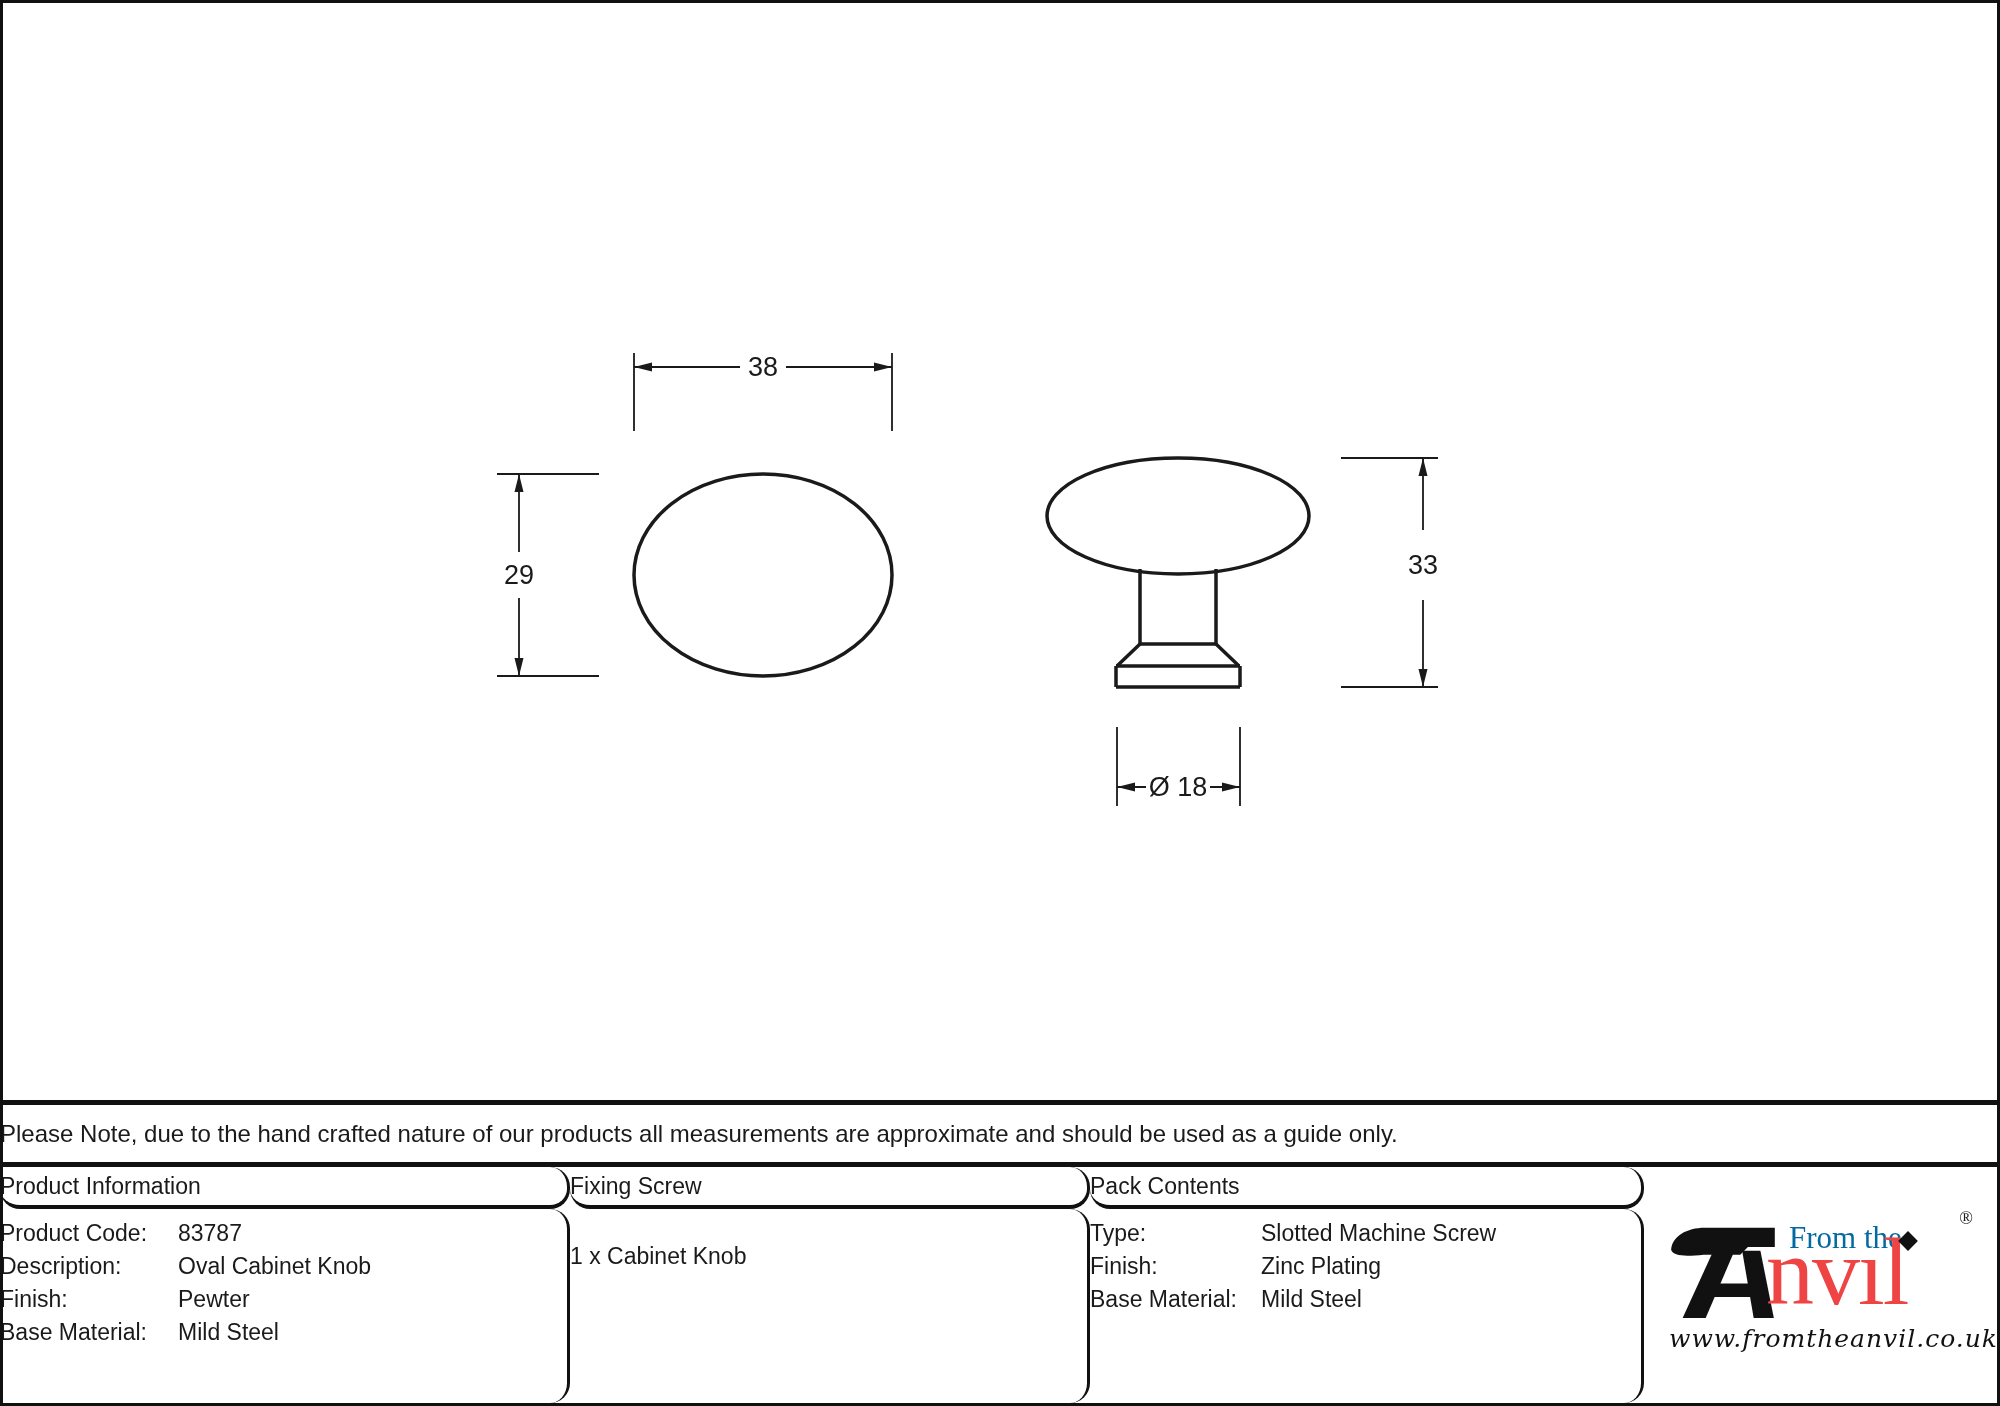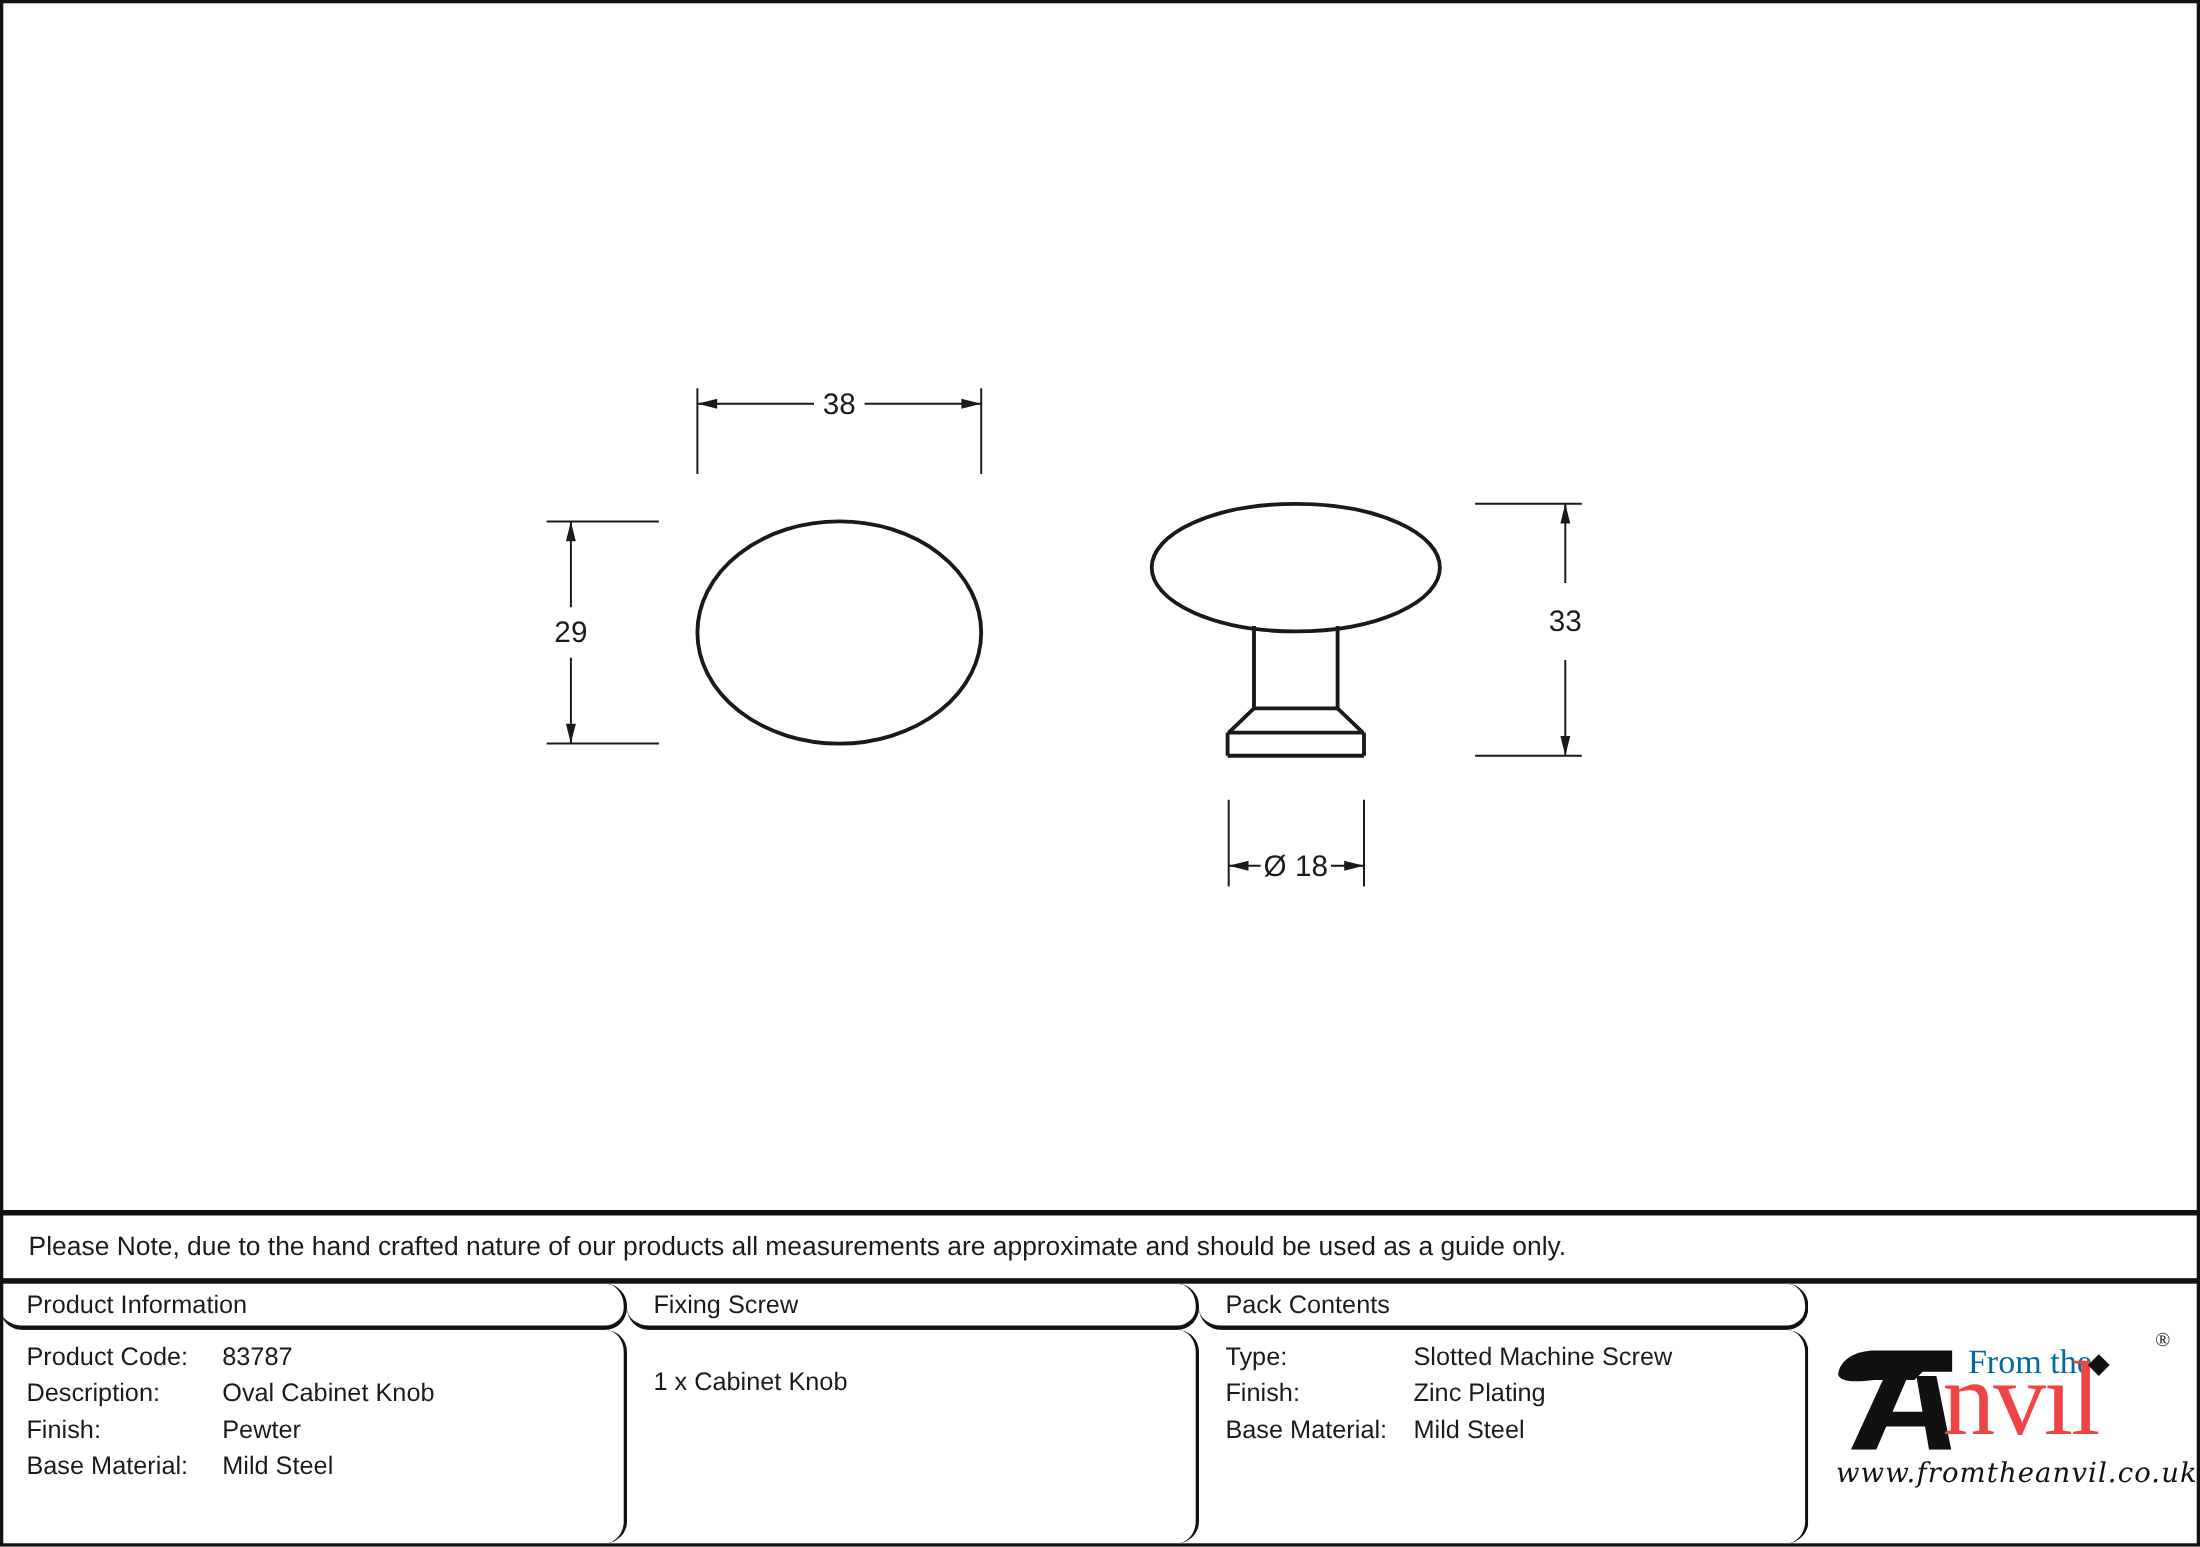--- a/index.html
+++ b/index.html
@@ -12,29 +12,29 @@
   
   #frame{position:absolute;inset:0;border:3px solid #111;pointer-events:none;z-index:20;}
 
   
   #drawing{position:absolute;left:0;top:0;width:2000px;height:1100px;}
 
   
   #note{
     position:absolute;left:0;top:1100px;width:2000px;height:67px;
     border-top:5px solid #111;border-bottom:5px solid #111;
-    display:flex;align-items:center;padding-left:26px;font-size:24px;
+    display:flex;align-items:center;font-size:24px;
   }
 
   
   #spec-table{
     position:absolute;left:0;top:1167px;width:2000px;height:236px;
     display:grid;grid-template-columns:570px 520px 554px 1fr;grid-template-rows:42px 1fr;
   }
-  .cell{padding-left:24px;border-radius:20px;}
+  .cell{border-radius:20px;}
   .hcell{
     display:flex;align-items:center;font-size:23px;
     border-bottom:4px solid #111;
   }
   .col-line{border-right:3px solid #111;}
   .bcell{padding-top:8px;font-size:23px;}
   .kv{display:flex;align-items:center;height:33px;}
   .kv .k{width:178px;flex:0 0 auto;}
   .kv .k-fix{width:171px;flex:0 0 auto;}
   .pitem{display:flex;align-items:center;height:33px;margin-top:23px;}

